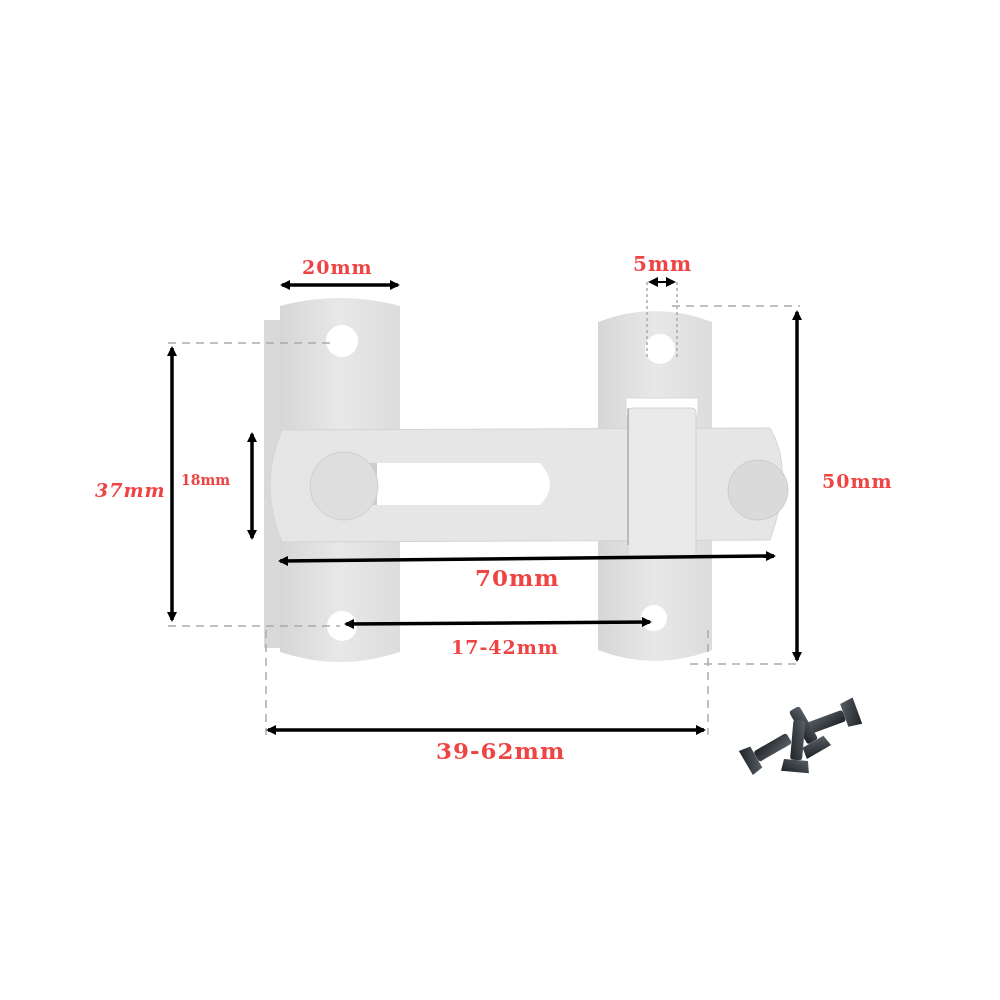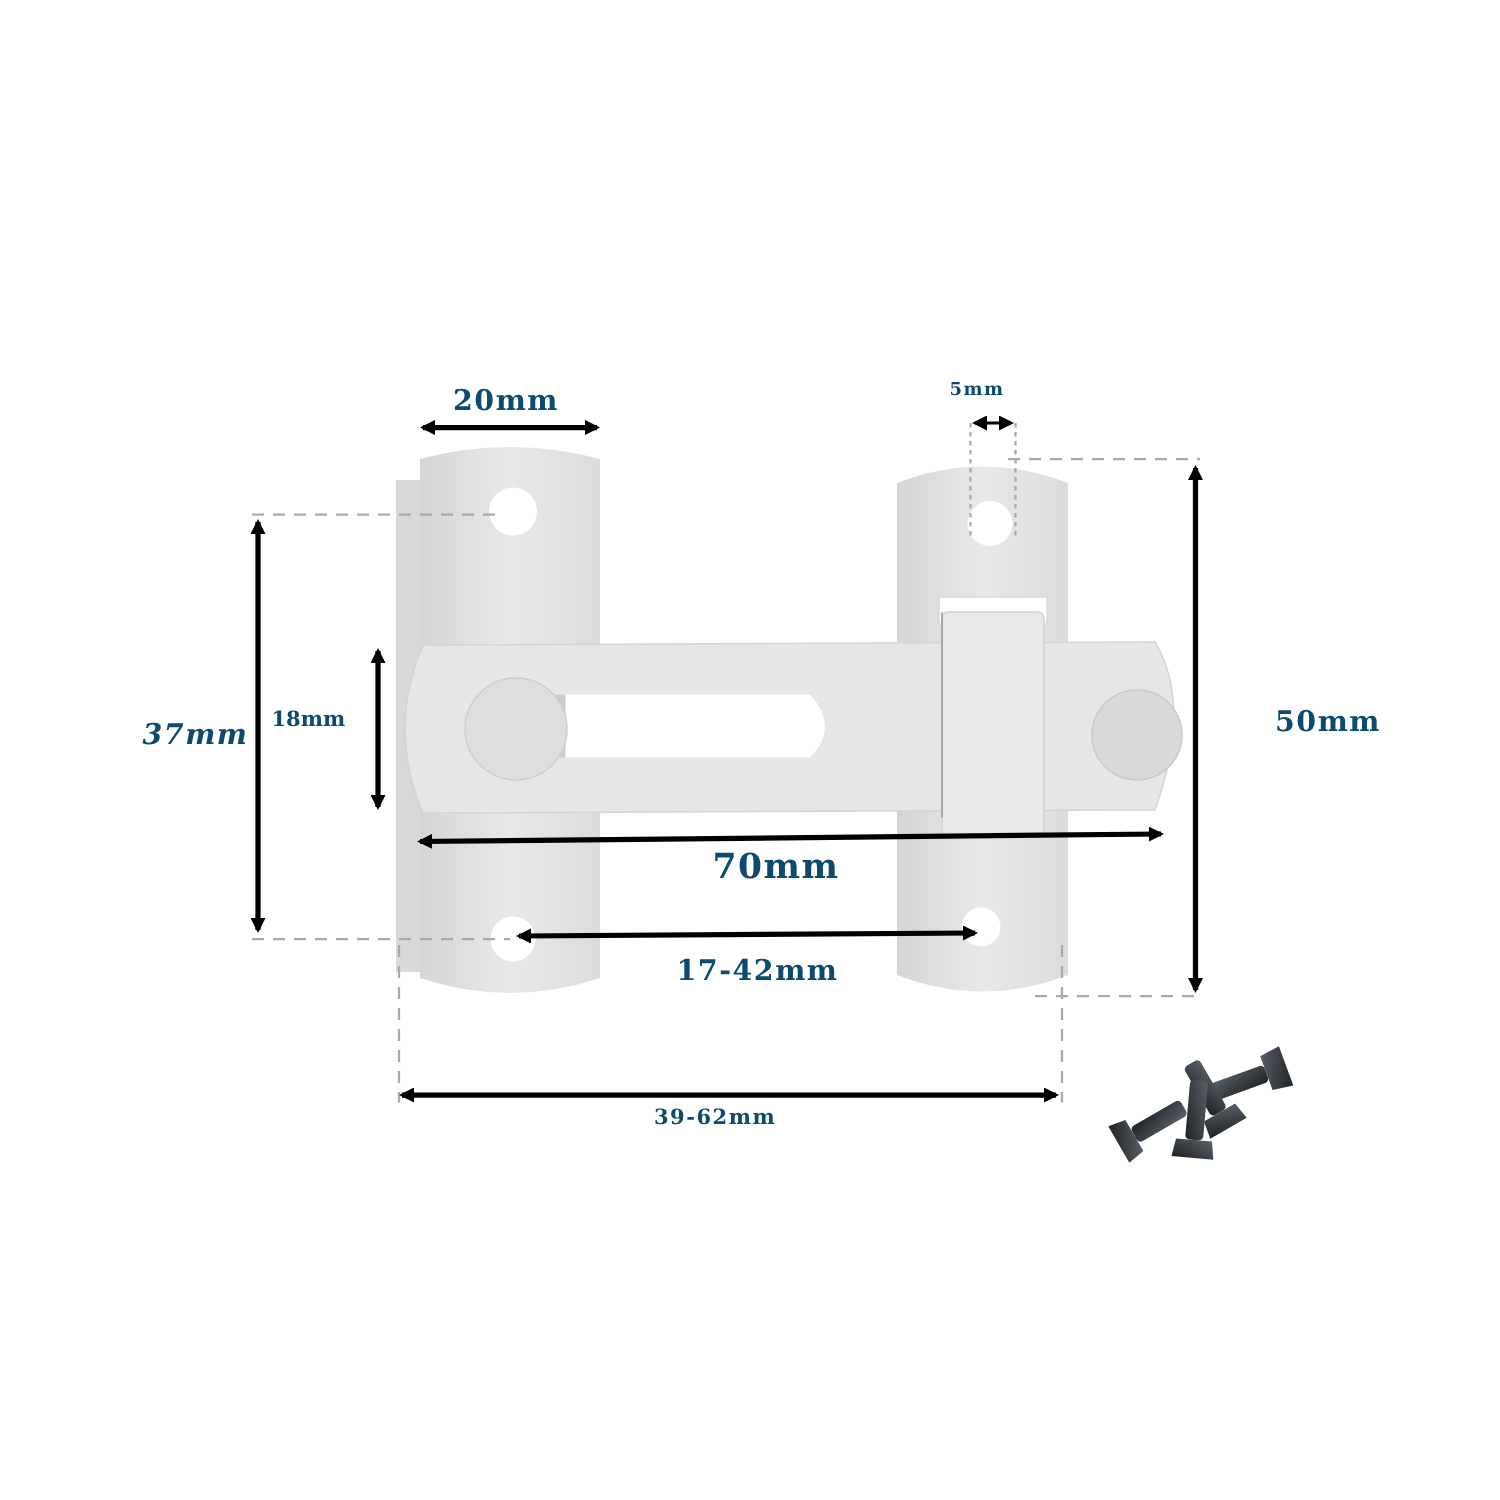--- a/index.html
+++ b/index.html
@@ -1,18 +1,18 @@
 <!DOCTYPE html>
 <html><head>
 <meta charset="utf-8">
 <style>
   html, body { margin: 0; padding: 0; background: #ffffff; }
   body { width: 1000px; height: 1000px; position: relative; overflow: hidden; font-family: "DejaVu Serif", "Liberation Serif", serif; }
   svg { position: absolute; left: 0; top: 0; }
-  .lbl { position: absolute; font-weight: bold; color: #0c4a6e; white-space: nowrap; letter-spacing: 1px; }
+  .lbl { position: absolute; font-weight: bold; color: #ef4444; white-space: nowrap; letter-spacing: 1px; }
 </style>
 </head>
 <body>
 
 <svg width="1000" height="1000" viewBox="0 0 1000 1000">
   <defs>
     <marker id="ah" markerWidth="10" markerHeight="10" refX="8" refY="5" orient="auto-start-reverse" markerUnits="userSpaceOnUse">
       <path d="M0,0 L10,5 L0,10 Z" fill="#000"></path>
     </marker>
     <linearGradient id="metal" x1="0" x2="1" y1="0" y2="0">
@@ -94,19 +94,19 @@
       <path d="M0,-12 L12,-14 L12,14 L0,12 Z"></path>
     </g>
     <g transform="translate(758,756) rotate(150)">
       <rect x="-36" y="-6" width="38" height="12" rx="3"></rect>
       <path d="M2,-12 L14,-14 L14,14 L2,12 Z"></path>
     </g>
   </g>
 </svg>
 
 <div class="lbl" style="left:302px;top:256px;font-size:19px;">20mm</div>
-<div class="lbl" style="left:633px;top:252px;font-size:12px;text-align:center;">5mm</div>
+<div class="lbl" style="left:633px;top:252px;font-size:20px;text-align:center;">5mm</div>
 <div class="lbl" style="left:95px;top:479px;font-size:19px;font-style:italic;">37mm</div>
 <div class="lbl" style="left:181px;top:472px;font-size:14px;letter-spacing:0;text-align:center;">18mm</div>
-<div class="lbl" style="left:850px;top:470px;font-size:19px;">50mm</div>
+<div class="lbl" style="left:822px;top:470px;font-size:19px;">50mm</div>
 <div class="lbl" style="left:475px;top:564px;font-size:23px;">70mm</div>
 <div class="lbl" style="left:451px;top:636px;font-size:19px;text-align:right;">17-42mm</div>
-<div class="lbl" style="left:436px;top:737px;font-size:14px;text-align:right;">39-62mm</div>
+<div class="lbl" style="left:436px;top:737px;font-size:23px;text-align:right;">39-62mm</div>
 
 </body></html>

